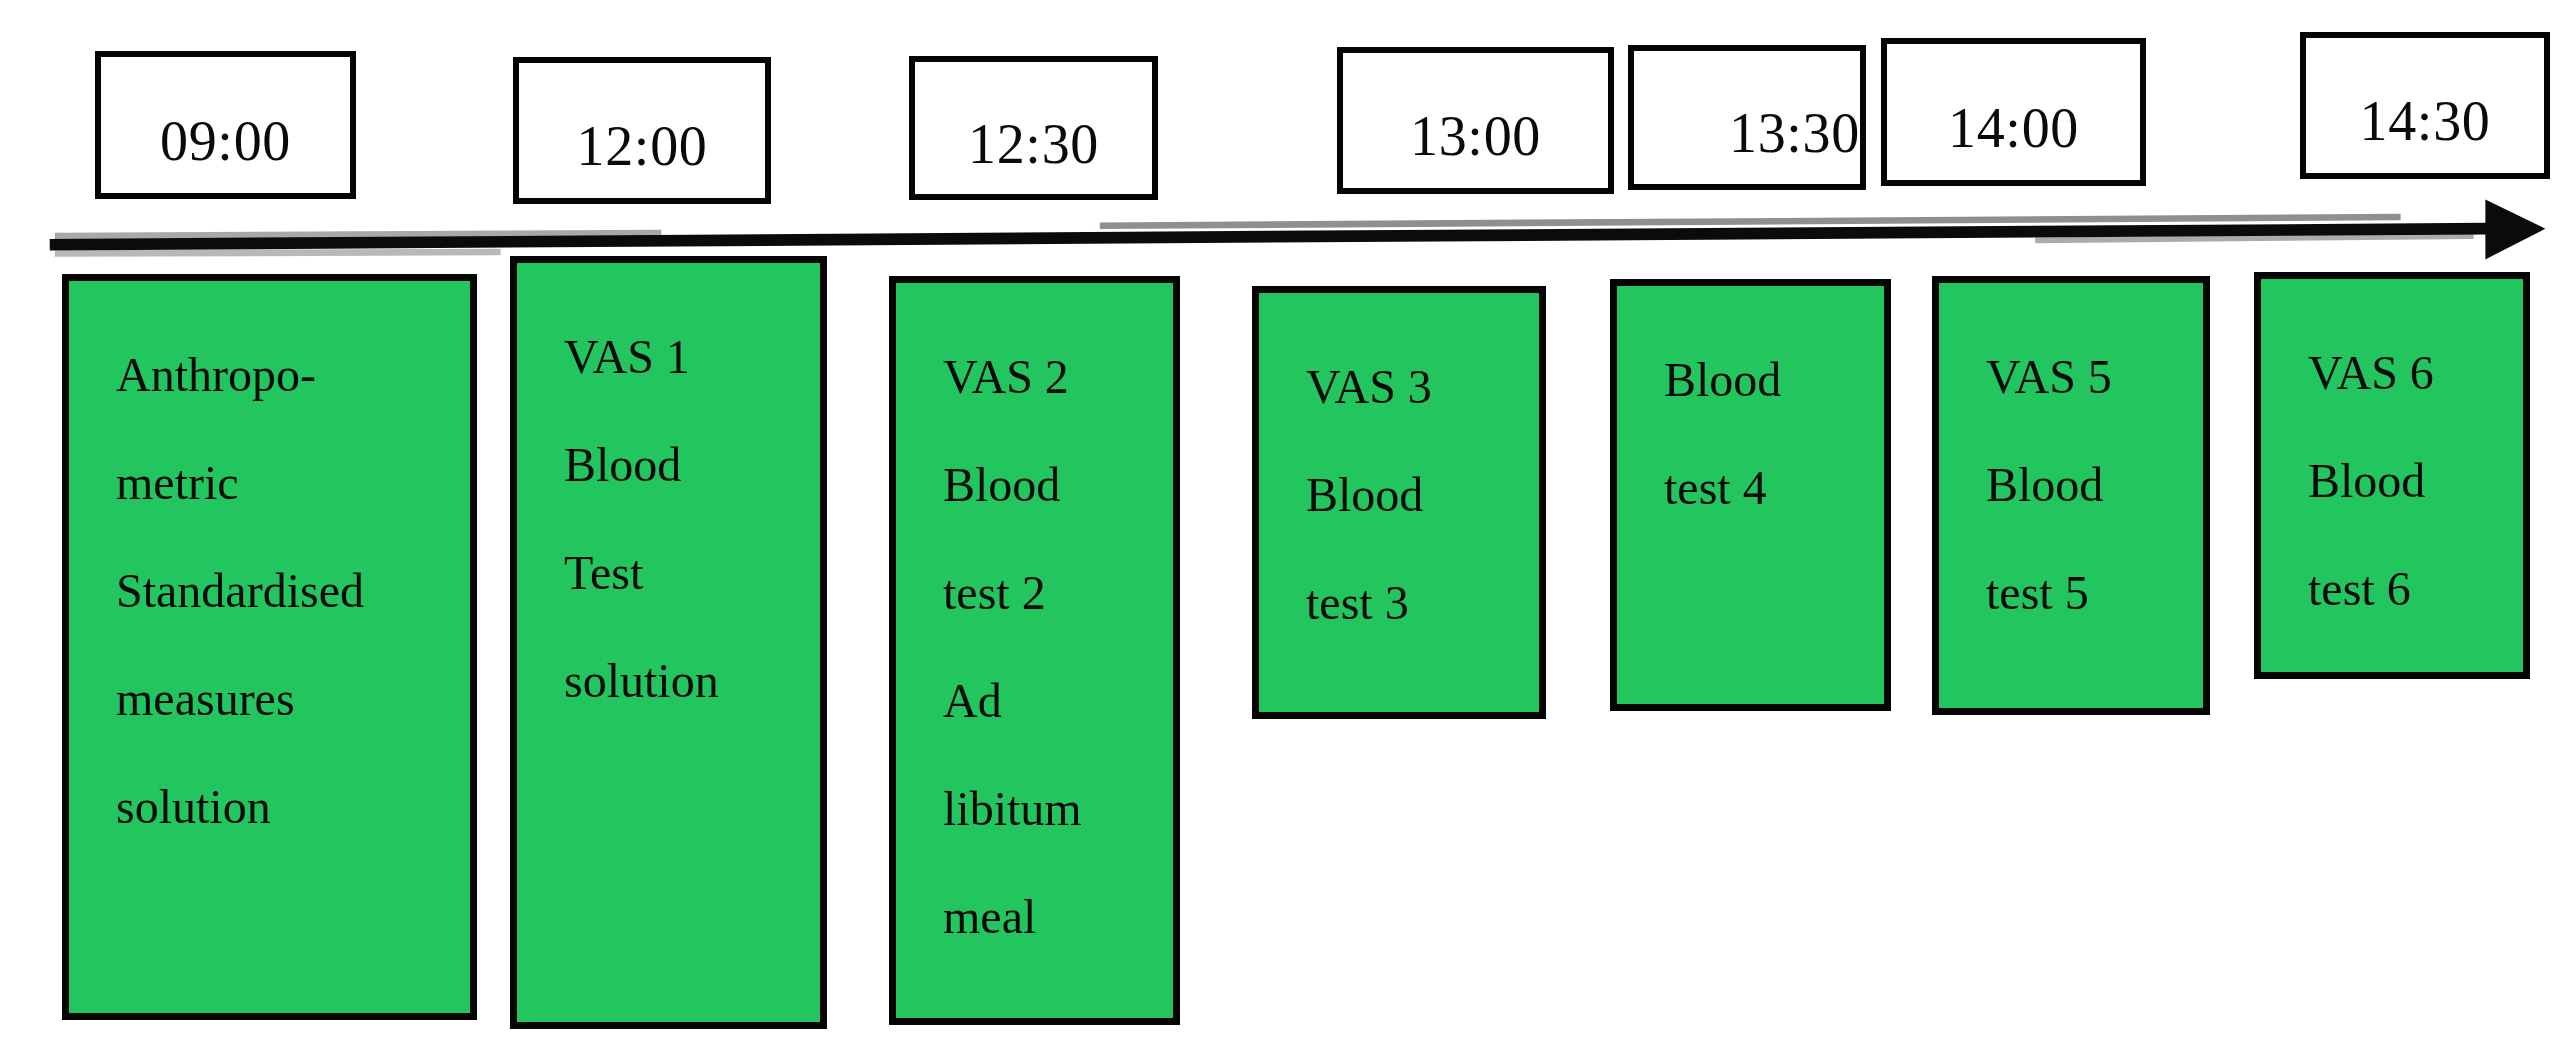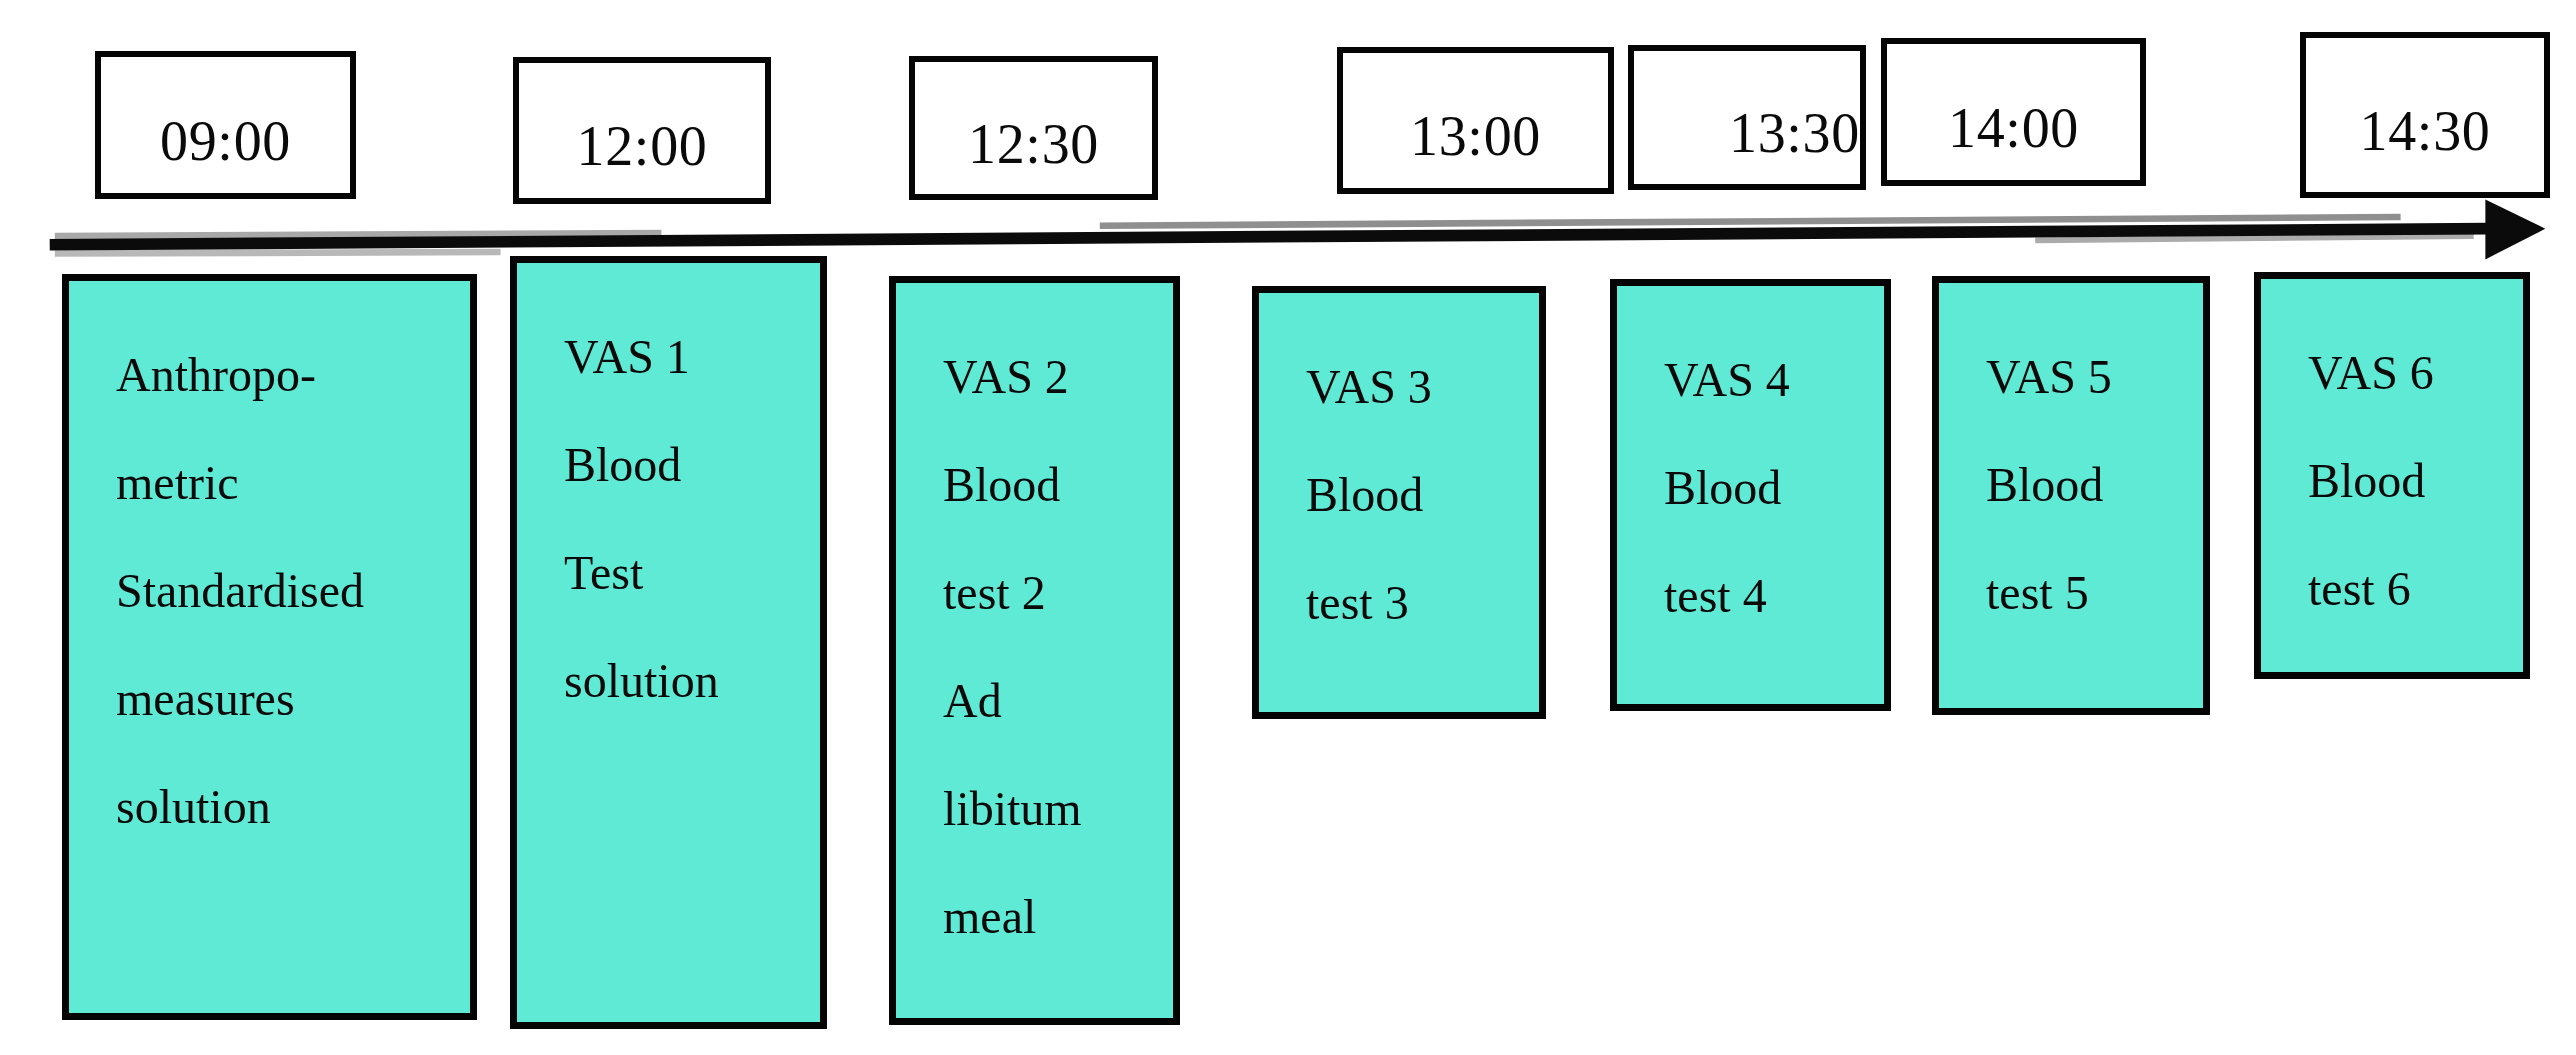--- a/index.html
+++ b/index.html
@@ -21,21 +21,21 @@
     align-items:center;
     justify-content:center;
     padding-top:31px;
     font-size:56px;
     letter-spacing:0.7px;
   }
   .event-box{
     position:absolute;
     box-sizing:border-box;
     border:7.3px solid #050505;
-    background:#5eead4;
+    background:#22c55e;
     padding:40px 13px 0 47px;
     font-size:48px;
   }
   .event-line{
     display:block;
     height:108px;
     line-height:108px;
     white-space:nowrap;
   }
   #arrow-wrap{
@@ -60,21 +60,21 @@
   </div>
   <div class="time-box" style="left:1337px;top:47px;width:277px;height:147px;">
     <span>13:00</span>
   </div>
   <div class="time-box" style="left:1628px;top:45px;width:238px;height:145px;justify-content:flex-end;">
     <span>13:30</span>
   </div>
   <div class="time-box" style="left:1881px;top:38px;width:265px;height:148px;">
     <span>14:00</span>
   </div>
-  <div class="time-box" style="left:2300px;top:32px;width:250px;height:166px;">
+  <div class="time-box" style="left:2300px;top:32px;width:250px;height:147px;">
     <span>14:30</span>
   </div>
 
   <div id="arrow-wrap">
     <svg width="2576" height="95" viewBox="0 0 3515 130" xmlns="http://www.w3.org/2000/svg">
 
       <line x1="70" y1="52" x2="900" y2="48" stroke="#a8a8a8" stroke-width="9"></line>
       <line x1="70" y1="76" x2="680" y2="74" stroke="#b8b8b8" stroke-width="9"></line>
       <line x1="1500" y1="38" x2="3280" y2="26" stroke="#8f8f8f" stroke-width="9"></line>
       <line x1="2780" y1="58" x2="3380" y2="52" stroke="#ababab" stroke-width="8"></line>
@@ -109,21 +109,20 @@
     <span class="event-line">meal</span>
   </div>
 
   <div class="event-box" style="left:1252px;top:286px;width:294px;height:433px;">
     <span class="event-line">VAS 3</span>
     <span class="event-line">Blood</span>
     <span class="event-line">test 3</span>
   </div>
 
   <div class="event-box" style="left:1610px;top:279px;width:281px;height:432px;">
-    <span class="event-line">VAS 4</span>
     <span class="event-line">Blood</span>
     <span class="event-line">test 4</span>
   </div>
 
   <div class="event-box" style="left:1932px;top:276px;width:278px;height:439px;">
     <span class="event-line">VAS 5</span>
     <span class="event-line">Blood</span>
     <span class="event-line">test 5</span>
   </div>
 

